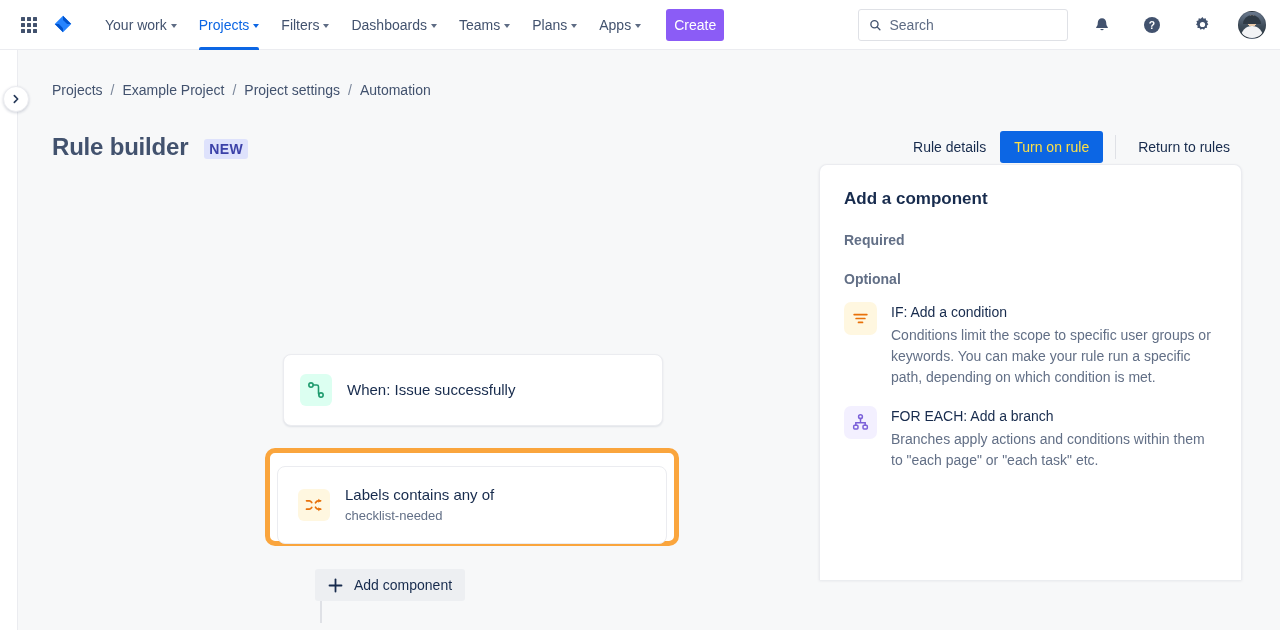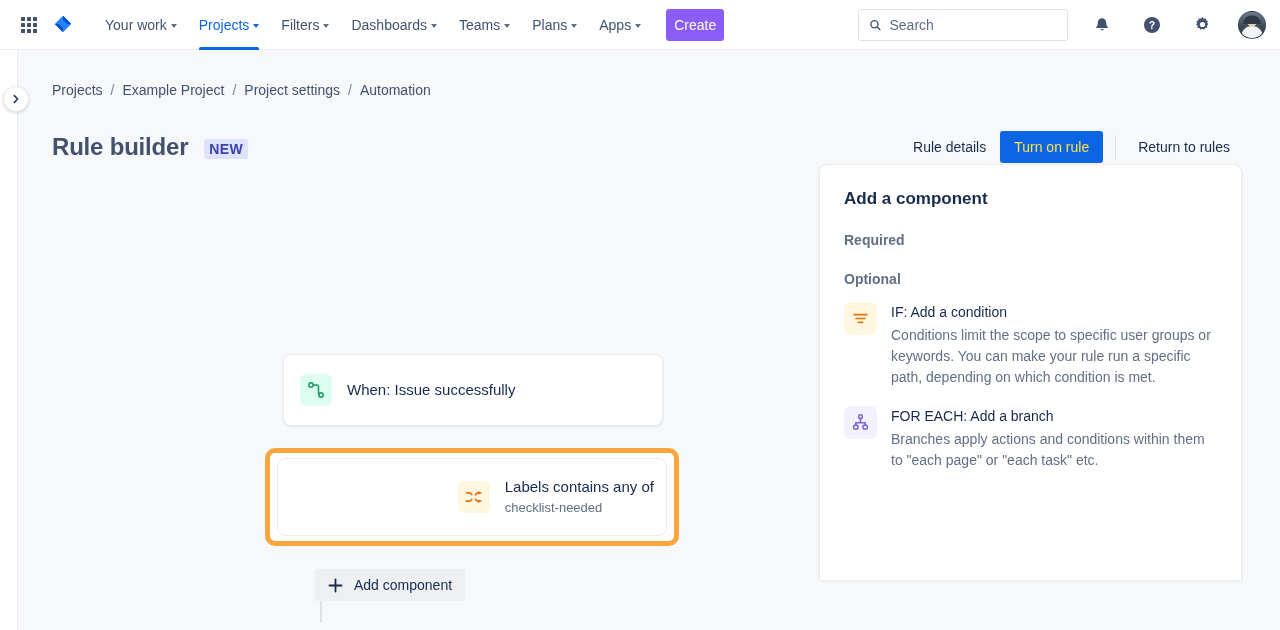--- a/index.html
+++ b/index.html
@@ -196,26 +196,25 @@
 
   .sel-wrap {
     position: absolute; left: 246px; top: 285px;
     width: 414px; height: 98px;
     border: 5px solid #FAA53D;
     border-radius: 10px;
     background: #FFFFFF;
     padding: 5px 7px;
   }
   .condition-card {
-    position: relative; left: 0; top: 0;
+    position: relative; left: 0; top: 8px;
     width: 100%; height: 100%;
-    padding: 0 12px;
+    padding: 0 20px;
     border-radius: 8px;
     box-shadow: none;
-    justify-content: flex-end;
   }
 
   .node-icon {
     width: 32px; height: 32px; border-radius: 6px;
     display: flex; align-items: center; justify-content: center;
     flex: 0 0 32px;
   }
   .icon-green { background: #DCFFF1; }
   .icon-amber { background: #FFF7E0; }
 

